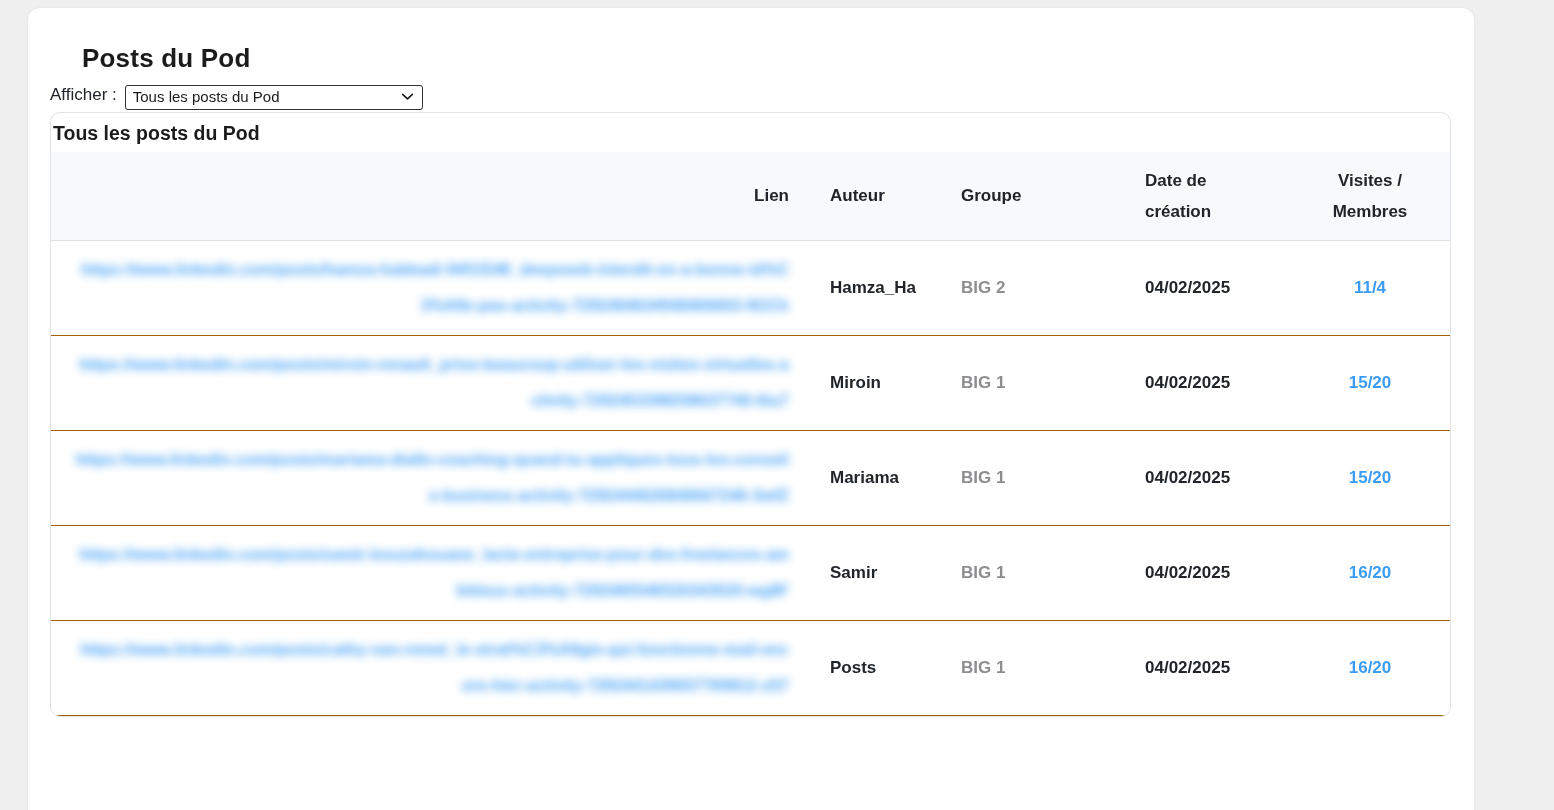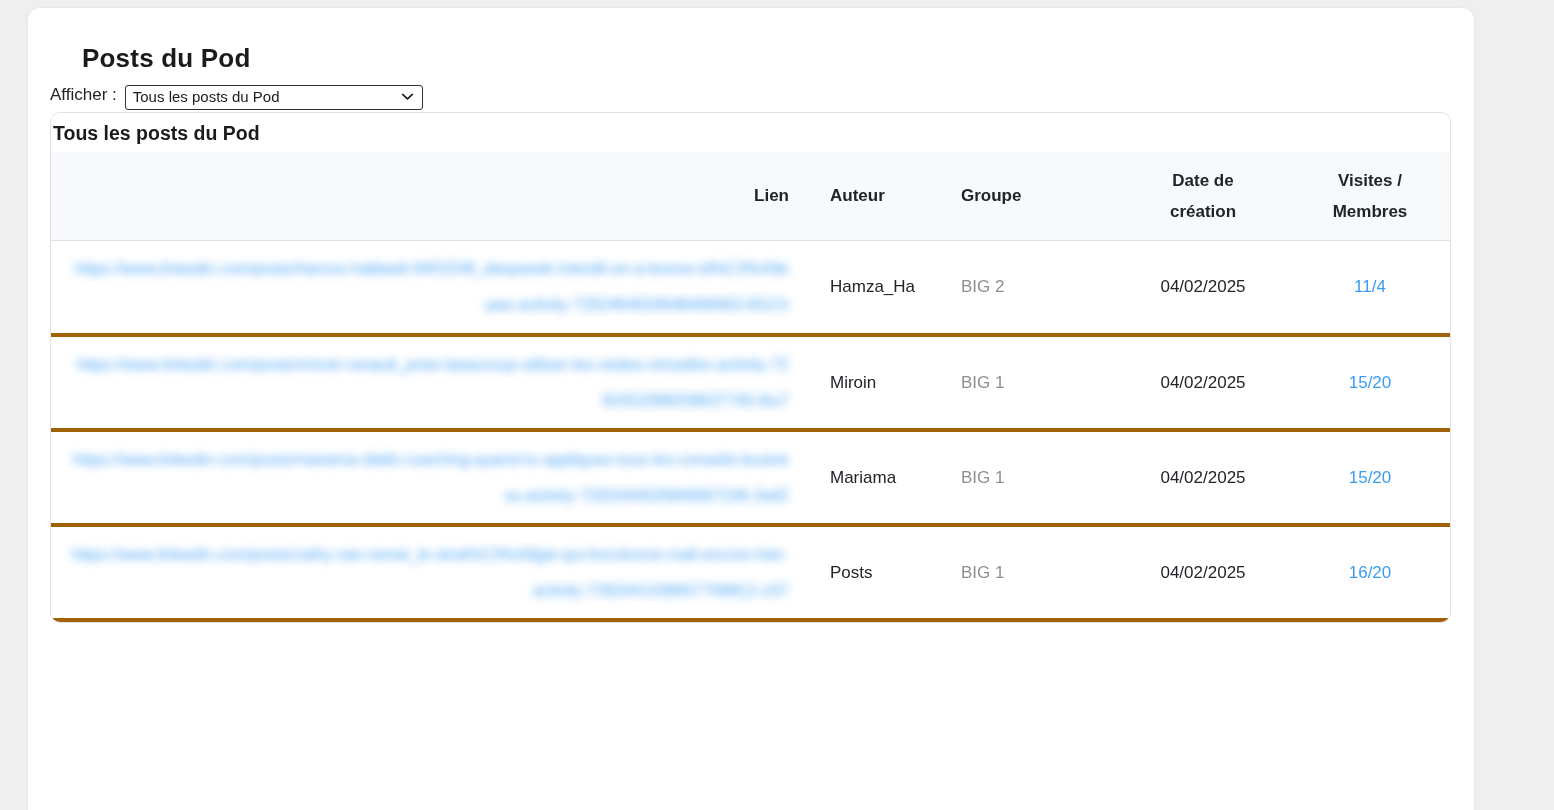--- a/index.html
+++ b/index.html
@@ -93,27 +93,28 @@
     text-align: left;
     vertical-align: middle;
     line-height: 1.85;
     border-bottom: 1px solid #dee2e6;
   }
   tbody td {
     height: 95px;
     font-size: 17px;
     vertical-align: middle;
     line-height: 1.85;
-    border-bottom: 4px solid #a16207;
-    background: #ffffff;
+    border-bottom: 1px solid #a16207;
+    background: #ffffff;
+    font-weight: bold;
   }
   th.h-lien,  td.cell-lien    { padding-left: 20px; padding-right: 22px; text-align: right; }
   th.h-auteur, td.cell-auteur { padding-left: 19px; }
   th.h-groupe, td.cell-groupe { padding-left: 18px; padding-right: 46px; }
-  th.h-date,   td.cell-date   { padding-left: 18px; padding-right: 6px; text-align: center; }
+  th.h-date,   td.cell-date   { padding-left: 18px; padding-right: 6px; }
   th.h-visites, td.cell-visites { padding-right: 19px; padding-left: 40px; text-align: center; }
   td.cell-auteur { color: #212529; }
   td.cell-groupe { color: #8e8e90; }
   td.cell-date   { color: #212529; }
   a.post-link {
     color: #3b9cf5;
     text-decoration: none;
     font-size: 16px;
     line-height: 2.25;
     word-break: break-all;
@@ -183,20 +184,27 @@
           <td class="cell-visites"><a href="#" class="visits-link">15/20</a></td>
         </tr>
         <tr>
           <td class="cell-lien"><a href="#" class="post-link">https://www.linkedin.com/posts/mariama-diallo-coaching-quand-tu-appliques-tous-les-conseils-business-activity-7292444626846667246-3wfZ</a></td>
           <td class="cell-auteur">Mariama</td>
           <td class="cell-groupe">BIG 1</td>
           <td class="cell-date">04/02/2025</td>
           <td class="cell-visites"><a href="#" class="visits-link">15/20</a></td>
         </tr>
         <tr>
+          <td class="cell-lien"><a href="#" class="post-link">https://www.linkedin.com/posts/samir-bouzahouane_lacte-entreprise-pour-des-freelances-ambitieux-activity-7292465546526343520-wg8F</a></td>
+          <td class="cell-auteur">Samir</td>
+          <td class="cell-groupe">BIG 1</td>
+          <td class="cell-date">04/02/2025</td>
+          <td class="cell-visites"><a href="#" class="visits-link">16/20</a></td>
+        </tr>
+        <tr>
           <td class="cell-lien"><a href="#" class="post-link">https://www.linkedin.com/posts/cathy-van-remet_le-strat%C3%A9gie-qui-fonctionne-mail-encore-hier-activity-7292441439657769812-zS7</a></td>
           <td class="cell-auteur">Posts</td>
           <td class="cell-groupe">BIG 1</td>
           <td class="cell-date">04/02/2025</td>
           <td class="cell-visites"><a href="#" class="visits-link">16/20</a></td>
         </tr>
       </tbody>
     </table>
   </div>
 </div>

